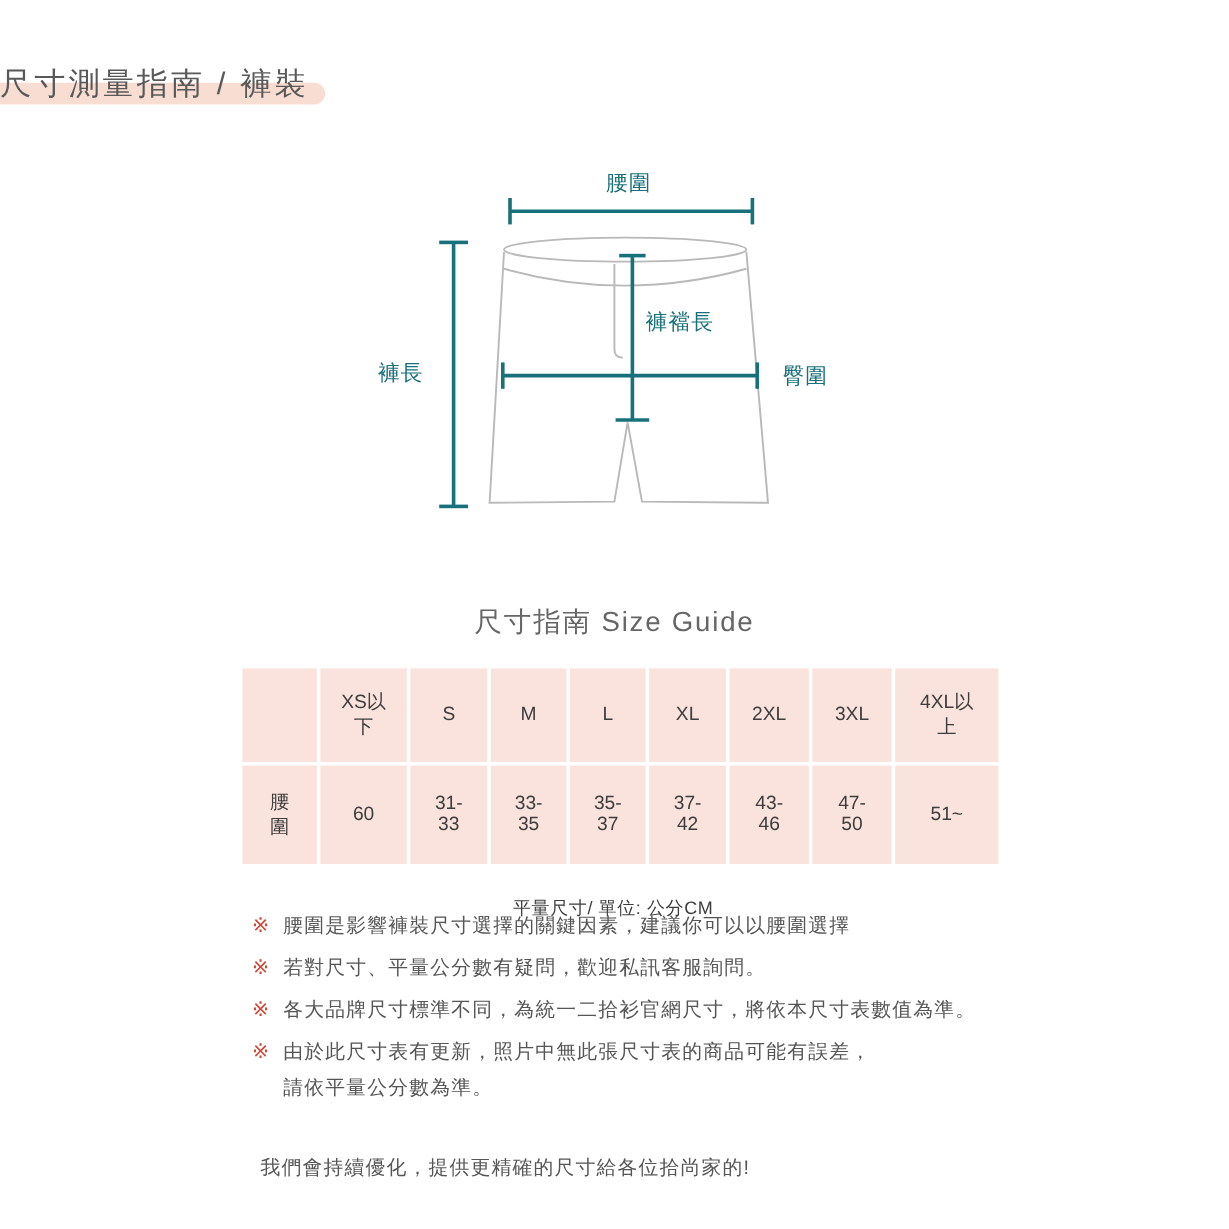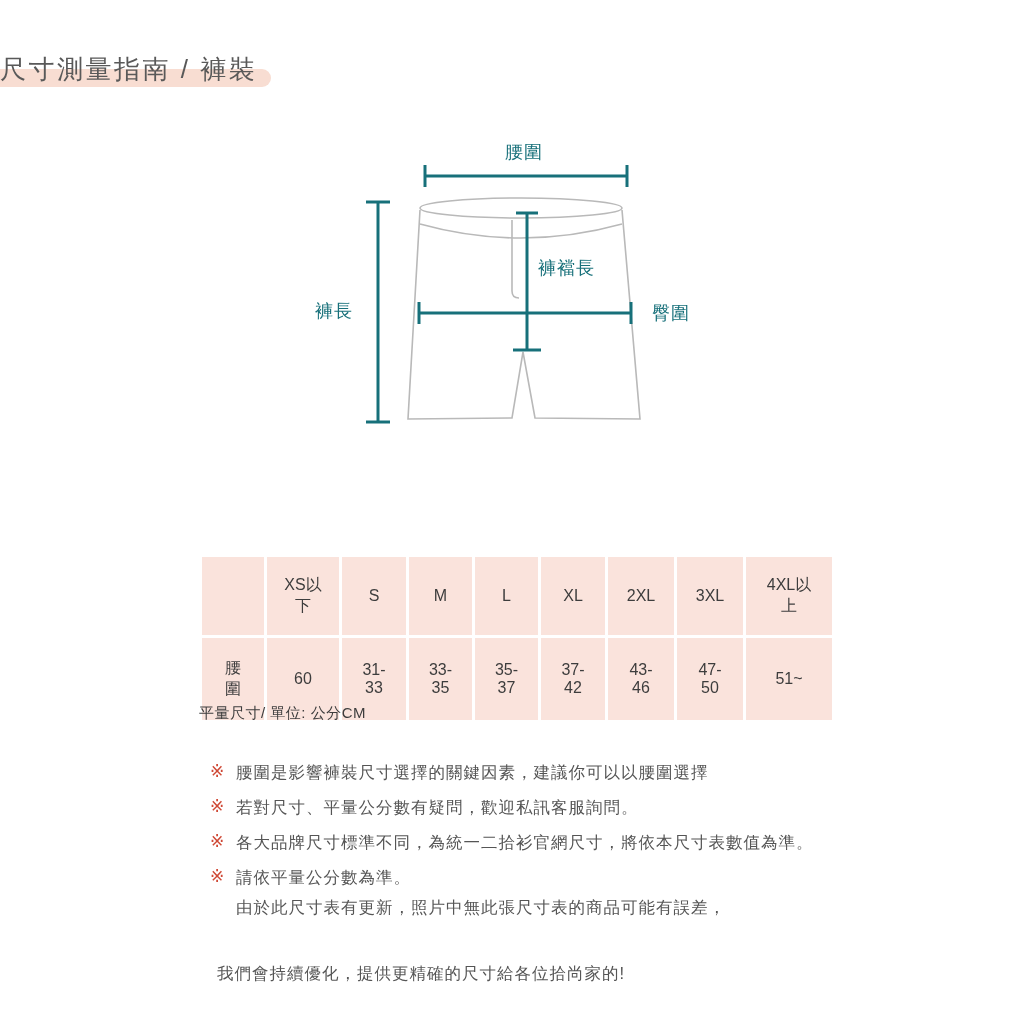--- a/index.html
+++ b/index.html
@@ -97,23 +97,23 @@
     padding: 16px;
   }
   .size-table tr.hdr th { height: 46px; }
   .size-table tr.row td { height: 50px; }
   .cell-pink  { background: var(--table-pink, #fae3dc); }
   .cell-white { background: #ffffff; }
 
   .table-caption {
     position: absolute;
     left: 199px;
-    top: 704px;
+    top: 748px;
     width: 624px;
-    text-align: left;
+    text-align: center;
     font-size: 15px;
     color: #3d3d3d;
     letter-spacing: 0.5px;
   }
 
   
   .notes {
     position: absolute;
     left: 210px;
     top: 757px;
@@ -189,20 +189,21 @@
         <line x1="331" y1="172" x2="331" y2="194"></line>
       </g>
 
       <text x="224" y="28" text-anchor="middle">腰圍</text>
       <text x="34" y="187" text-anchor="middle">褲長</text>
       <text x="238" y="144" text-anchor="start">褲襠長</text>
       <text x="352" y="189" text-anchor="start">臀圍</text>
     </svg>
   </div>
 
+  <h2 class="guide-heading">尺寸指南 Size Guide</h2>
 
   <table class="size-table">
     <colgroup>
       <col style="width:62px">
         <col style="width:72px">
         <col style="width:64px">
       <col style="width:63px">
         <col style="width:63px">
         <col style="width:64px">
       <col style="width:66px">
@@ -252,21 +253,21 @@
     </div>
     <div class="note">
       <span class="note-marker">※</span>
       <div class="note-text">
         <span>各大品牌尺寸標準不同，為統一二拾衫官網尺寸，將依本尺寸表數值為準。</span>
       </div>
     </div>
     <div class="note">
       <span class="note-marker">※</span>
       <div class="note-text">
+        <span>由於此尺寸表有更新，照片中無此張尺寸表的商品可能有誤差，</span>
         <span>請依平量公分數為準。</span>
-        <span>由於此尺寸表有更新，照片中無此張尺寸表的商品可能有誤差，</span>
       </div>
     </div>
   </div>
 
   <div class="closing-line">我們會持續優化，提供更精確的尺寸給各位拾尚家的!</div>
 
 </div>
 
 </body></html>

